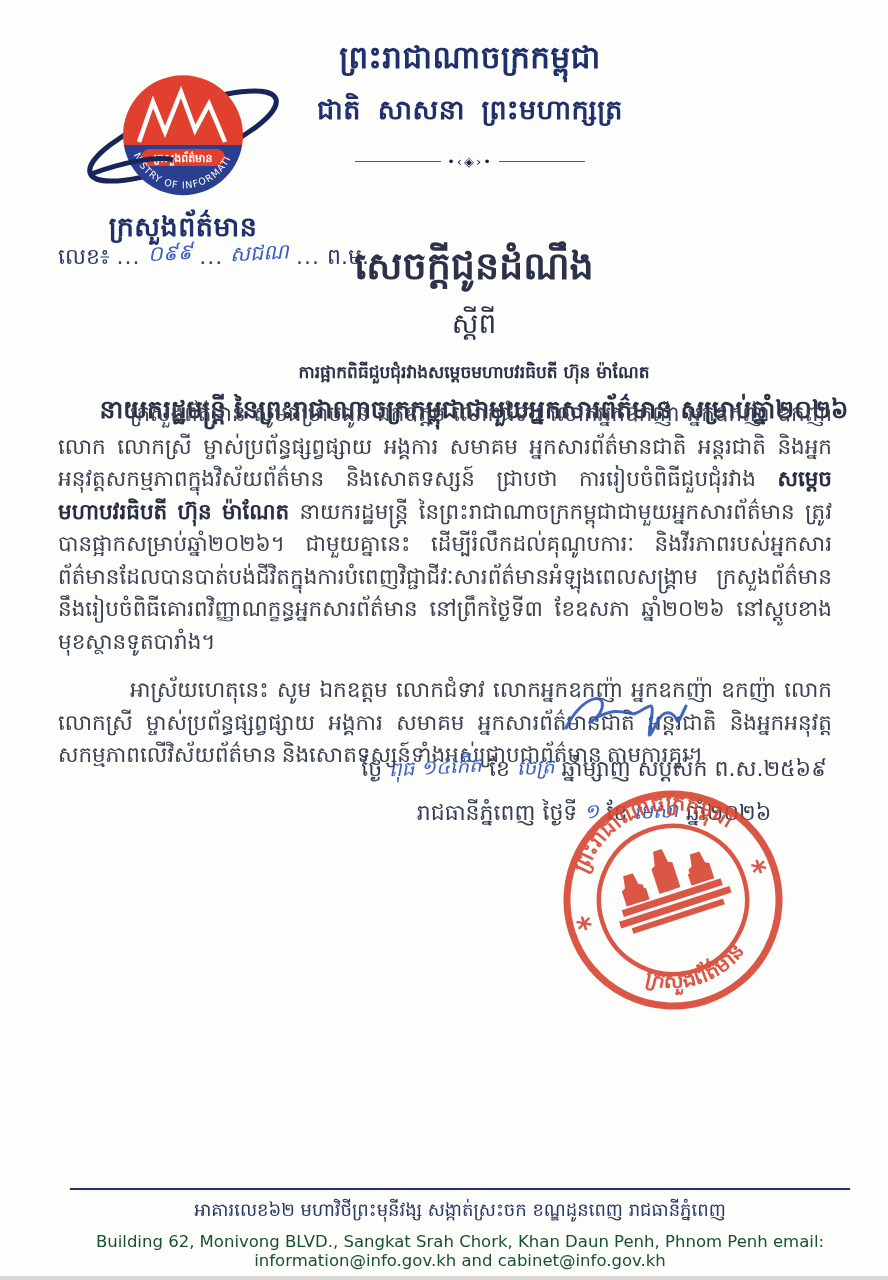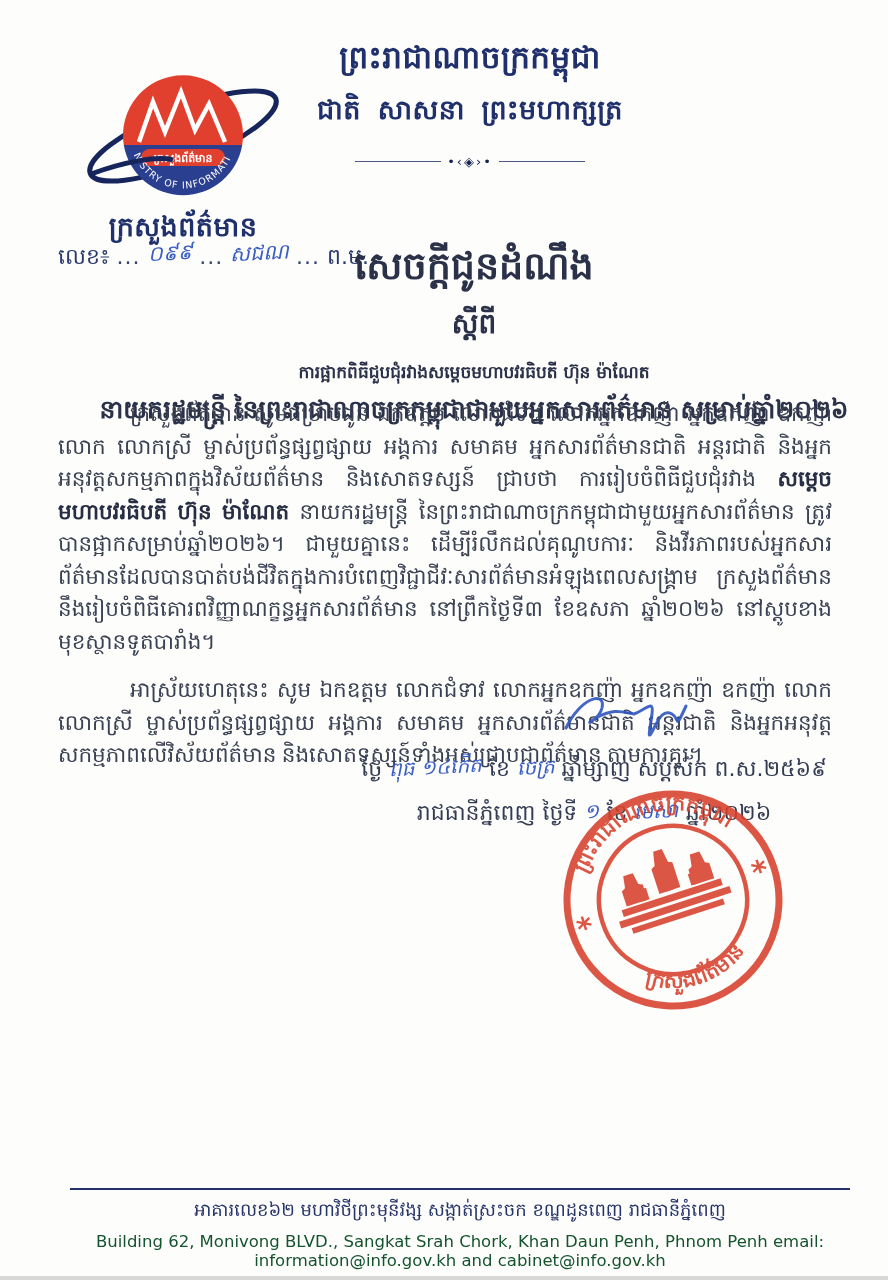--- a/index.html
+++ b/index.html
@@ -26,21 +26,21 @@
 
   
   .ref-line{position:absolute;left:58px;top:243px;font-size:22px;color:#2a3a6e;white-space:nowrap;}
   .dots{letter-spacing:1px;color:#35456f;}
   .hand{color:#3a5ec4;font-style:italic;display:inline-block;transform:rotate(-3deg);font-size:21px;}
   .ref-line .hand{position:relative;top:-4px;}
 
   
   .title-block{position:absolute;left:60px;top:242px;width:828px;text-align:center;color:#2b3148;}
   .title-block .t1{font-size:38px;font-weight:bold;}
-  .title-block .t2{font-size:28px;font-weight:bold;margin-top:8px;}
+  .title-block .t2{font-size:28px;font-weight:normal;margin-top:8px;}
   .title-block .s1{font-size:17px;font-weight:bold;margin-top:14px;}
   .title-block .s2{font-size:25px;font-weight:bold;margin-top:8px;}
 
   
   .body-text{position:absolute;left:58px;top:398px;width:774px;font-size:21.5px;line-height:32.5px;text-align:justify;color:#3a4152;}
   .body-text p{margin:0 0 16px 0;text-indent:72px;font-family:Liberation Serif, serif;}
   .body-text b{color:#272d42;}
 
   
   .signature{position:absolute;left:562px;top:688px;}

